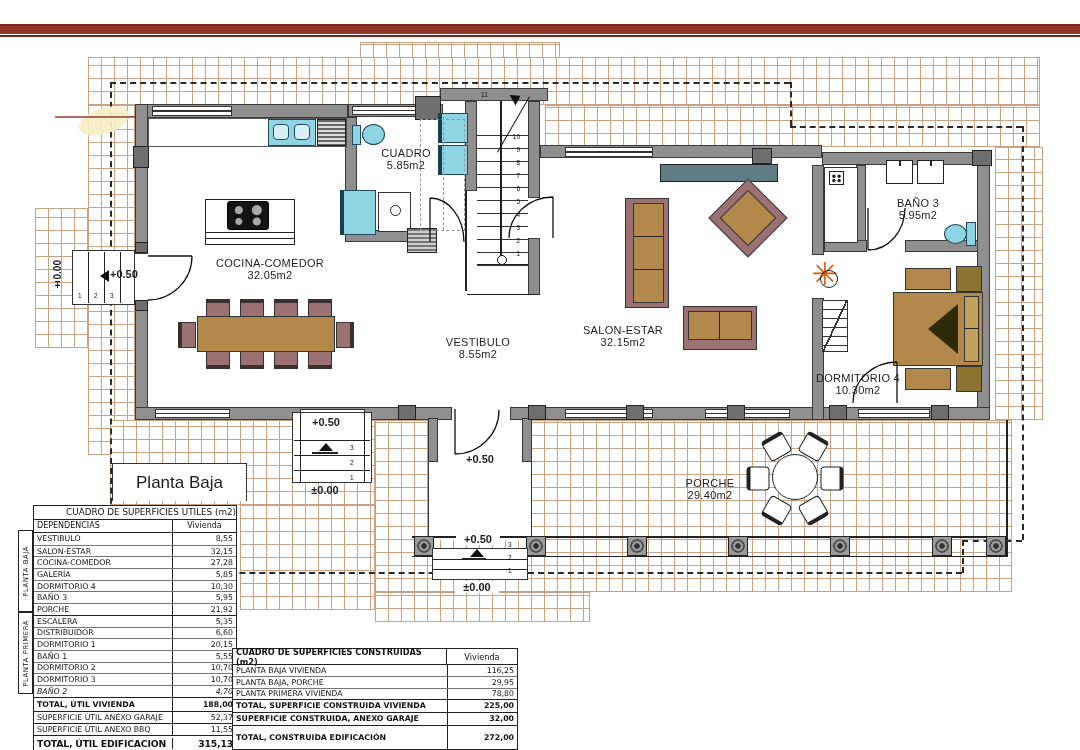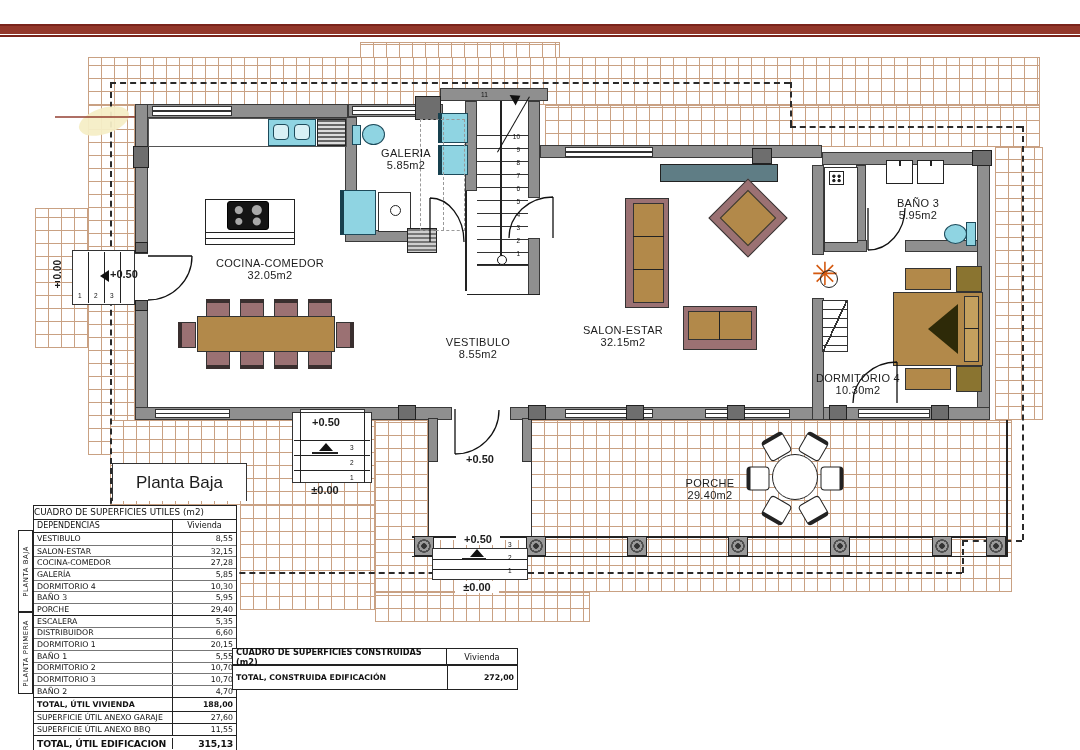--- a/index.html
+++ b/index.html
@@ -39,21 +39,21 @@
   .num{position:absolute;font-size:6.5px;line-height:7px;color:#111;}
   .tri-up{position:absolute;width:0;height:0;border-left:7px solid transparent;
           border-right:7px solid transparent;border-bottom:8px solid #111;}
   .tri-left{position:absolute;width:0;height:0;border-top:6px solid transparent;
           border-bottom:6px solid transparent;border-right:9px solid #111;}
   svg.door{position:absolute;overflow:visible;}
   .stairs-rungs{position:absolute;background:repeating-linear-gradient(180deg,#333 0 1px,transparent 1px 13px);}
   
   .tbl{position:absolute;font-family:"DejaVu Sans",sans-serif;color:#111;}
   .tu-main{position:absolute;left:15px;top:0;width:204px;border:1.5px solid #222;box-sizing:border-box;background:#fff;}
-  .tu-title{height:13px;line-height:13px;text-align:left;font-size:8.8px;border-bottom:1px solid #222;}
+  .tu-title{height:13px;line-height:13px;text-align:right;font-size:8.8px;border-bottom:1px solid #222;}
   .tu-head{display:flex;height:12px;line-height:12px;font-size:8px;border-bottom:1px solid #222;gap:16px;}
   .t-row{display:flex;font-size:7.8px;border-top:1px solid #777;box-sizing:border-box;}
   .t-row:first-child{border-top:none;}
   .t-row .lab{flex:1;padding-left:3px;overflow:hidden;white-space:nowrap;display:flex;align-items:center;}
   .t-row .val{width:64px;border-left:1px solid #222;text-align:right;padding-right:3px;
               display:flex;align-items:center;justify-content:flex-end;box-sizing:border-box;}
   .tu-head .lab{flex:1;padding-left:3px;}
   .tu-head .val{width:64px;border-left:1px solid #222;text-align:center;box-sizing:border-box;}
   .grp2{border-top:1.6px solid #222 !important;}
   .tot{font-weight:bold;border-top:1.6px solid #222 !important;}
@@ -318,21 +318,21 @@
   <div class="ln" style="left:433px;top:569px;width:94px;height:1px;"></div>
   <div class="lvl" style="left:456px;top:533px;width:44px;background:#fff;">+0.50</div>
   <div class="tri-up" style="left:470px;top:549px;"></div>
   <div class="ln" style="left:462px;top:558px;width:24px;height:1.5px;"></div>
   <span class="num" style="left:508px;top:541px;background:#fff;">3</span>
   <span class="num" style="left:508px;top:554px;">2</span>
   <span class="num" style="left:508px;top:567px;">1</span>
   <div class="lvl" style="left:455px;top:581px;width:44px;background:#fff;">±0.00</div>
 
   <div class="lbl" style="left:406px;top:147px;">
-    <span>GALERIA</span>
+    <span>CUADRO</span>
     <span>5.85m2</span>
   </div>
   <div class="lbl" style="left:270px;top:257px;">
     <span>COCINA-COMEDOR</span>
     <span>32.05m2</span>
   </div>
   <div class="lbl" style="left:478px;top:336px;">
     <span>VESTIBULO</span>
     <span>8.55m2</span>
   </div>
@@ -384,21 +384,21 @@
           <div class="t-row" style="height: 11.7px;">
             <span class="lab">DORMITORIO 4</span>
             <span class="val">10,30</span>
           </div>
           <div class="t-row" style="height: 11.7px;">
             <span class="lab">BAÑO 3</span>
             <span class="val">5,95</span>
           </div>
           <div class="t-row" style="height: 11.7px;">
             <span class="lab">PORCHE</span>
-            <span class="val">29,40</span>
+            <span class="val">21,92</span>
           </div>
           <div class="t-row grp2" style="height: 11.7px;">
             <span class="lab">ESCALERA</span>
             <span class="val">5,35</span>
           </div>
           <div class="t-row" style="height: 11.7px;">
             <span class="lab">DISTRIBUIDOR</span>
             <span class="val">6,60</span>
           </div>
           <div class="t-row" style="height: 11.7px;">
@@ -410,33 +410,33 @@
             <span class="val">5,55</span>
           </div>
           <div class="t-row" style="height: 11.7px;">
             <span class="lab">DORMITORIO 2</span>
             <span class="val">10,70</span>
           </div>
           <div class="t-row" style="height: 11.7px;">
             <span class="lab">DORMITORIO 3</span>
             <span class="val">10,70</span>
           </div>
-          <div class="t-row" style="height: 11.7px;">
+          <div class="t-row" style="height: 11.7px; font-style: italic;">
             <span class="lab">BAÑO 2</span>
             <span class="val">4,70</span>
           </div>
         </div>
       <div id="tu-totals">
           <div class="t-row tot" style="height: 14px;">
             <span class="lab">TOTAL, ÚTIL VIVIENDA</span>
             <span class="val">188,00</span>
           </div>
           <div class="t-row tot2" style="height: 12px;">
             <span class="lab">SUPERFICIE ÚTIL ANEXO GARAJE</span>
-            <span class="val">27,60</span>
+            <span class="val">52,37</span>
           </div>
           <div class="t-row tot2" style="height: 12px;">
             <span class="lab">SUPERFICIE ÚTIL ANEXO BBQ</span>
             <span class="val">11,55</span>
           </div>
           <div class="t-row tot big" style="height: 16px;">
             <span class="lab">TOTAL, ÚTIL EDIFICACION</span>
             <span class="val">315,13</span>
           </div>
         </div>
@@ -449,21 +449,43 @@
           <span>PLANTA PRIMERA</span>
         </div>
       </div>
   </div>
 
   <div class="tbl tc" style="left:232px;top:648px;width:286px;">
     <div class="tc-title">
       <span class="lab">CUADRO DE SUPERFICIES CONSTRUIDAS (m2)</span>
       <span class="val">Vivienda</span>
     </div>
+    <div id="tc-body">
+        <div class="t-row" style="height: 11.3px;">
+          <span class="lab">PLANTA BAJA VIVIENDA</span>
+          <span class="val">116,25</span>
+        </div>
+        <div class="t-row" style="height: 11.3px;">
+          <span class="lab">PLANTA BAJA, PORCHE</span>
+          <span class="val">29,95</span>
+        </div>
+        <div class="t-row" style="height: 11.3px;">
+          <span class="lab">PLANTA PRIMERA VIVIENDA</span>
+          <span class="val">78,80</span>
+        </div>
+      </div>
     <div id="tc-totals">
+        <div class="t-row tot" style="height: 13px;">
+          <span class="lab">TOTAL, SUPERFICIE CONSTRUIDA VIVIENDA</span>
+          <span class="val">225,00</span>
+        </div>
+        <div class="t-row tot" style="height: 13px;">
+          <span class="lab">SUPERFICIE CONSTRUIDA, ANEXO GARAJE</span>
+          <span class="val">32,00</span>
+        </div>
         <div class="t-row tot" style="height: 24px;">
           <span class="lab">TOTAL, CONSTRUIDA EDIFICACIÓN</span>
           <span class="val">272,00</span>
         </div>
       </div>
   </div>
 
 </div>
 
 </body></html>

